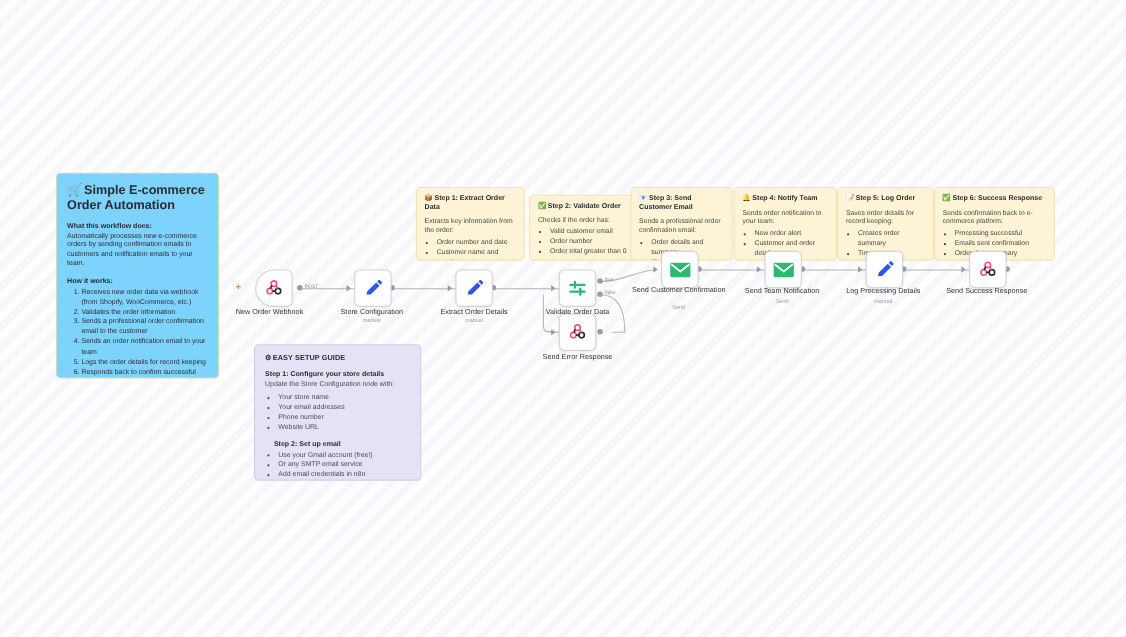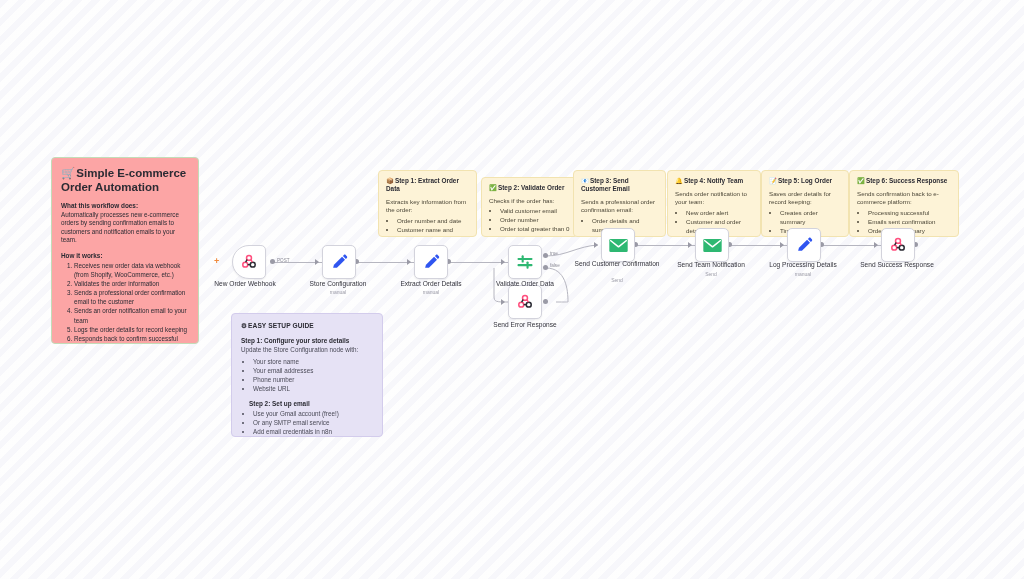--- a/index.html
+++ b/index.html
@@ -11,21 +11,21 @@
       rgba(255,255,255,0) 0px,
       rgba(255,255,255,0) 6px,
       rgba(255,255,255,0.85) 6px,
       rgba(255,255,255,0.85) 13px);
     position:relative;
   }
   .canvas{position:absolute;inset:0;}
 
   
   .note{position:absolute;border-radius:4px;box-sizing:border-box;overflow:hidden;}
-  .note-green{background:#fca5a5;border:1px solid #c3dcb8;}
+  .note-green{background:#7dd3fc;border:1px solid #c3dcb8;}
   .note-yellow{background:#fdf3d7;border:1px solid #f2e3b0;}
   .note-purple{background:#e6e2f5;border:1px solid #d3ccec;}
 
   .note-body{padding:8px 9px;color:#2b2b33;}
   .n-title{font-weight:bold;line-height:1.25;}
   .n-h{font-weight:bold;margin-top:7px;margin-bottom:2px;}
   .n-p{margin:0 0 2px 0;line-height:1.35;}
   .n-ul{margin:2px 0 0 0;padding-left:14px;}
   .n-ul li{line-height:1.45;margin:0;}
   .n-ol{margin:2px 0 0 0;padding-left:16px;}

